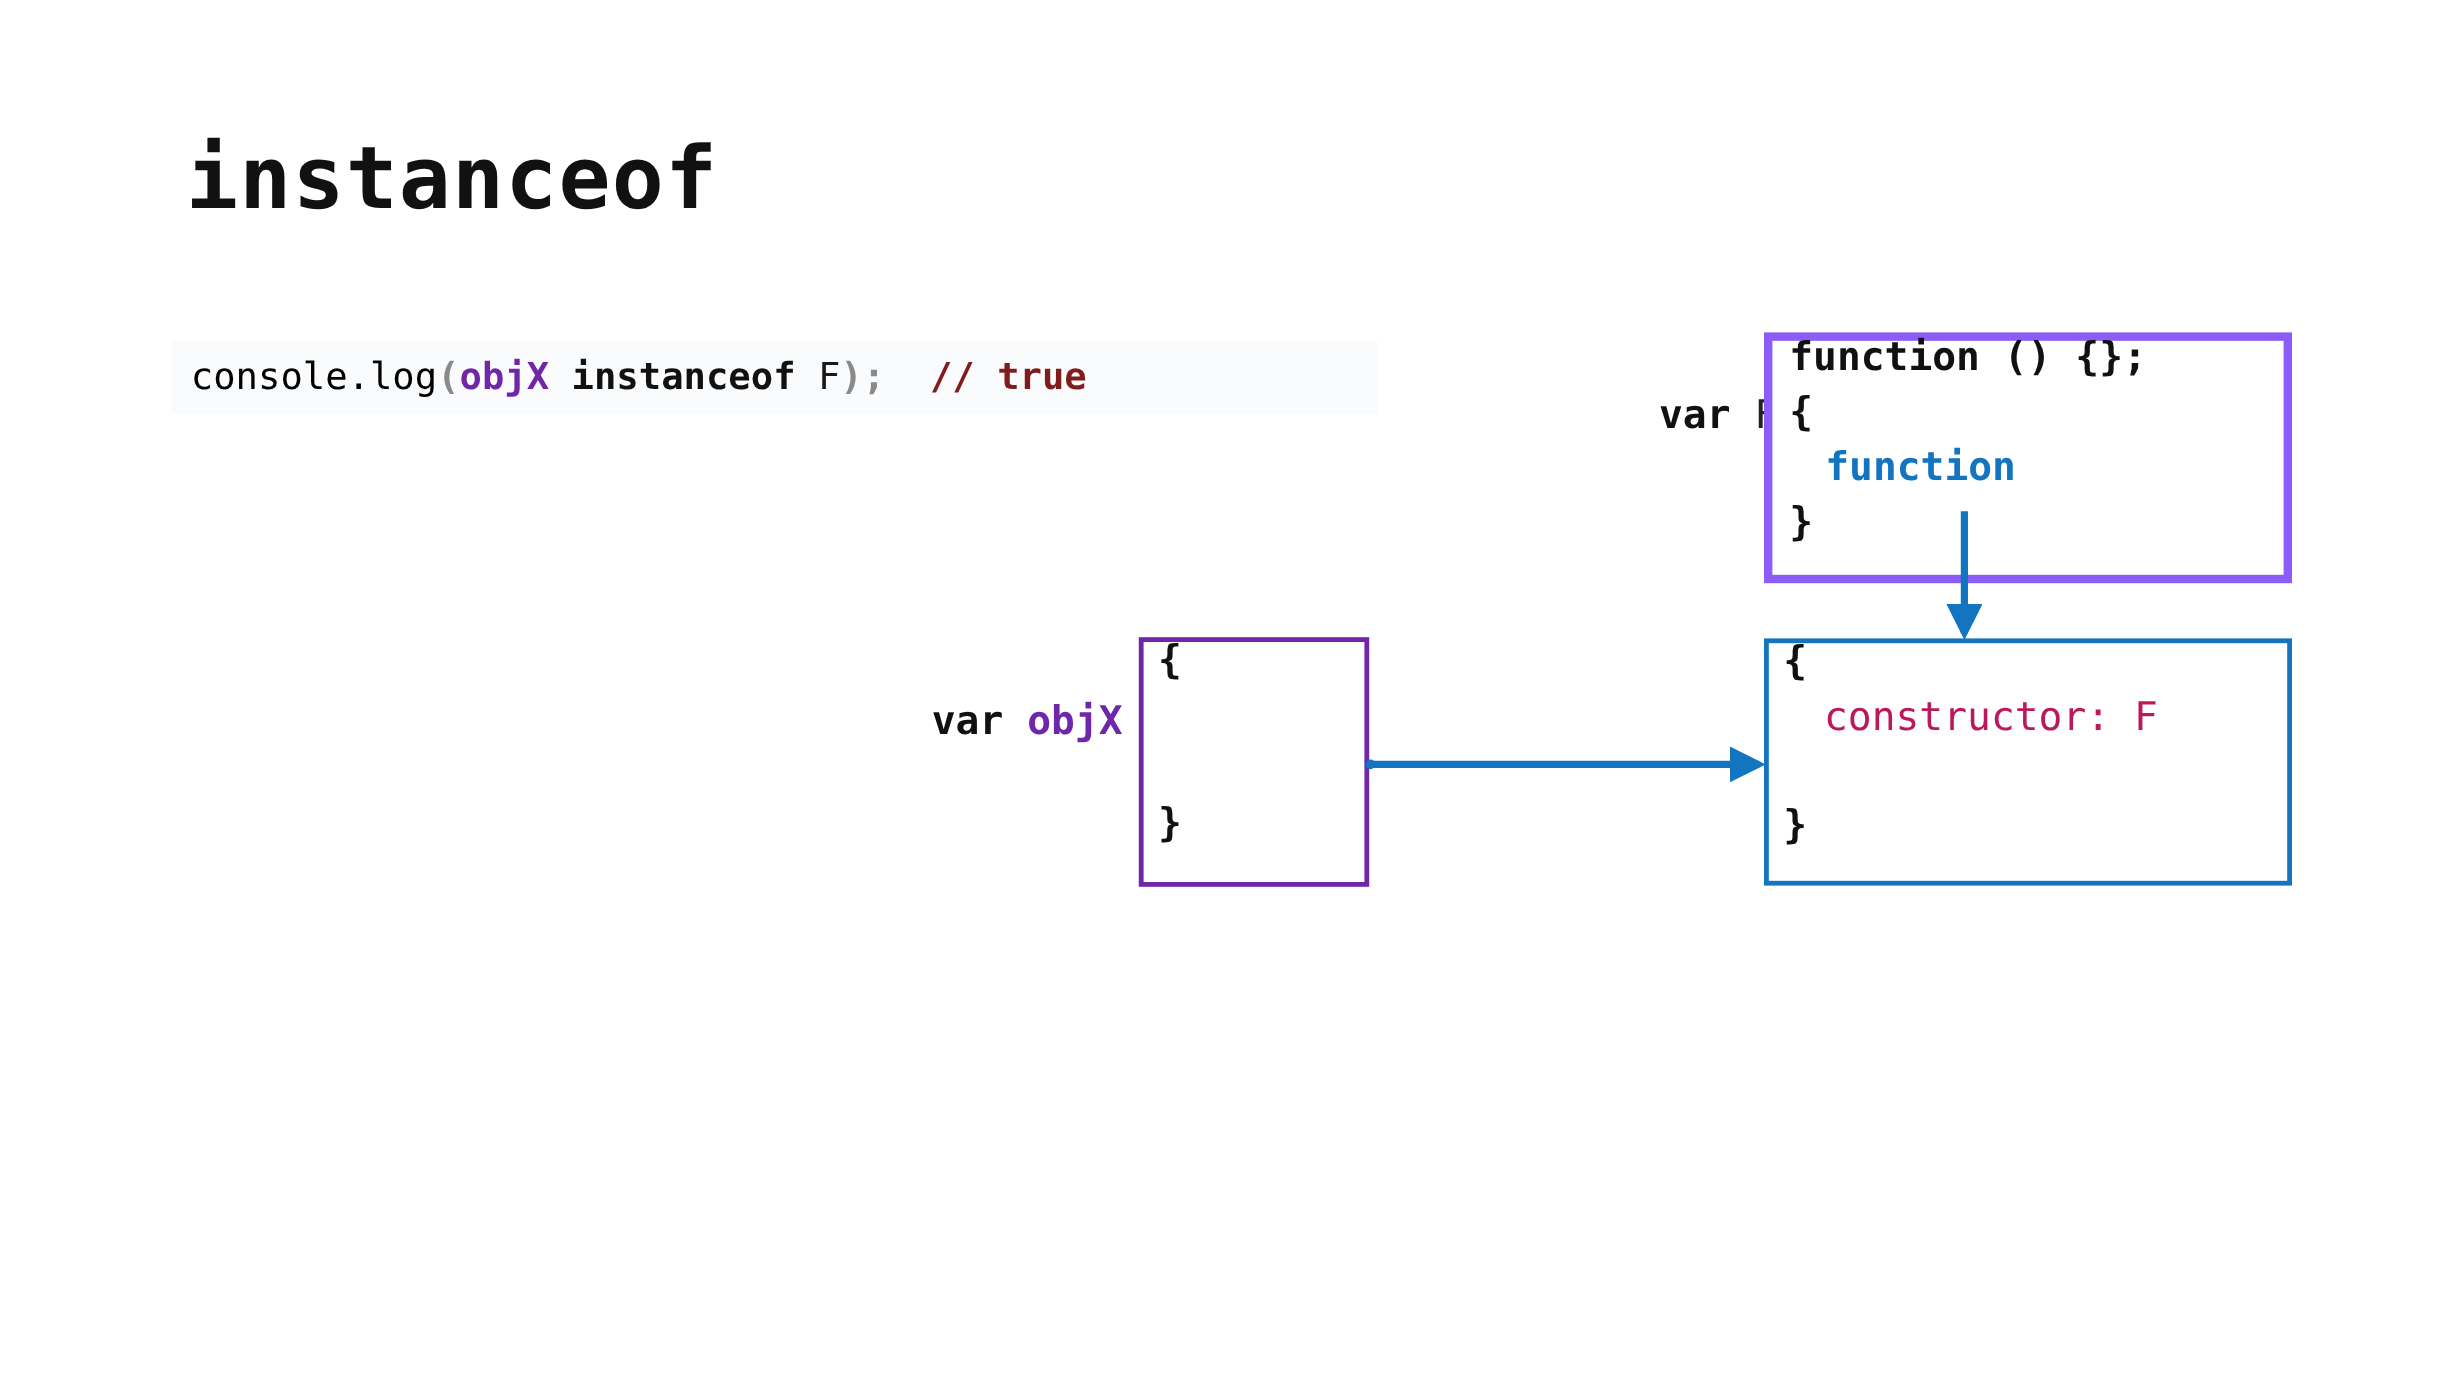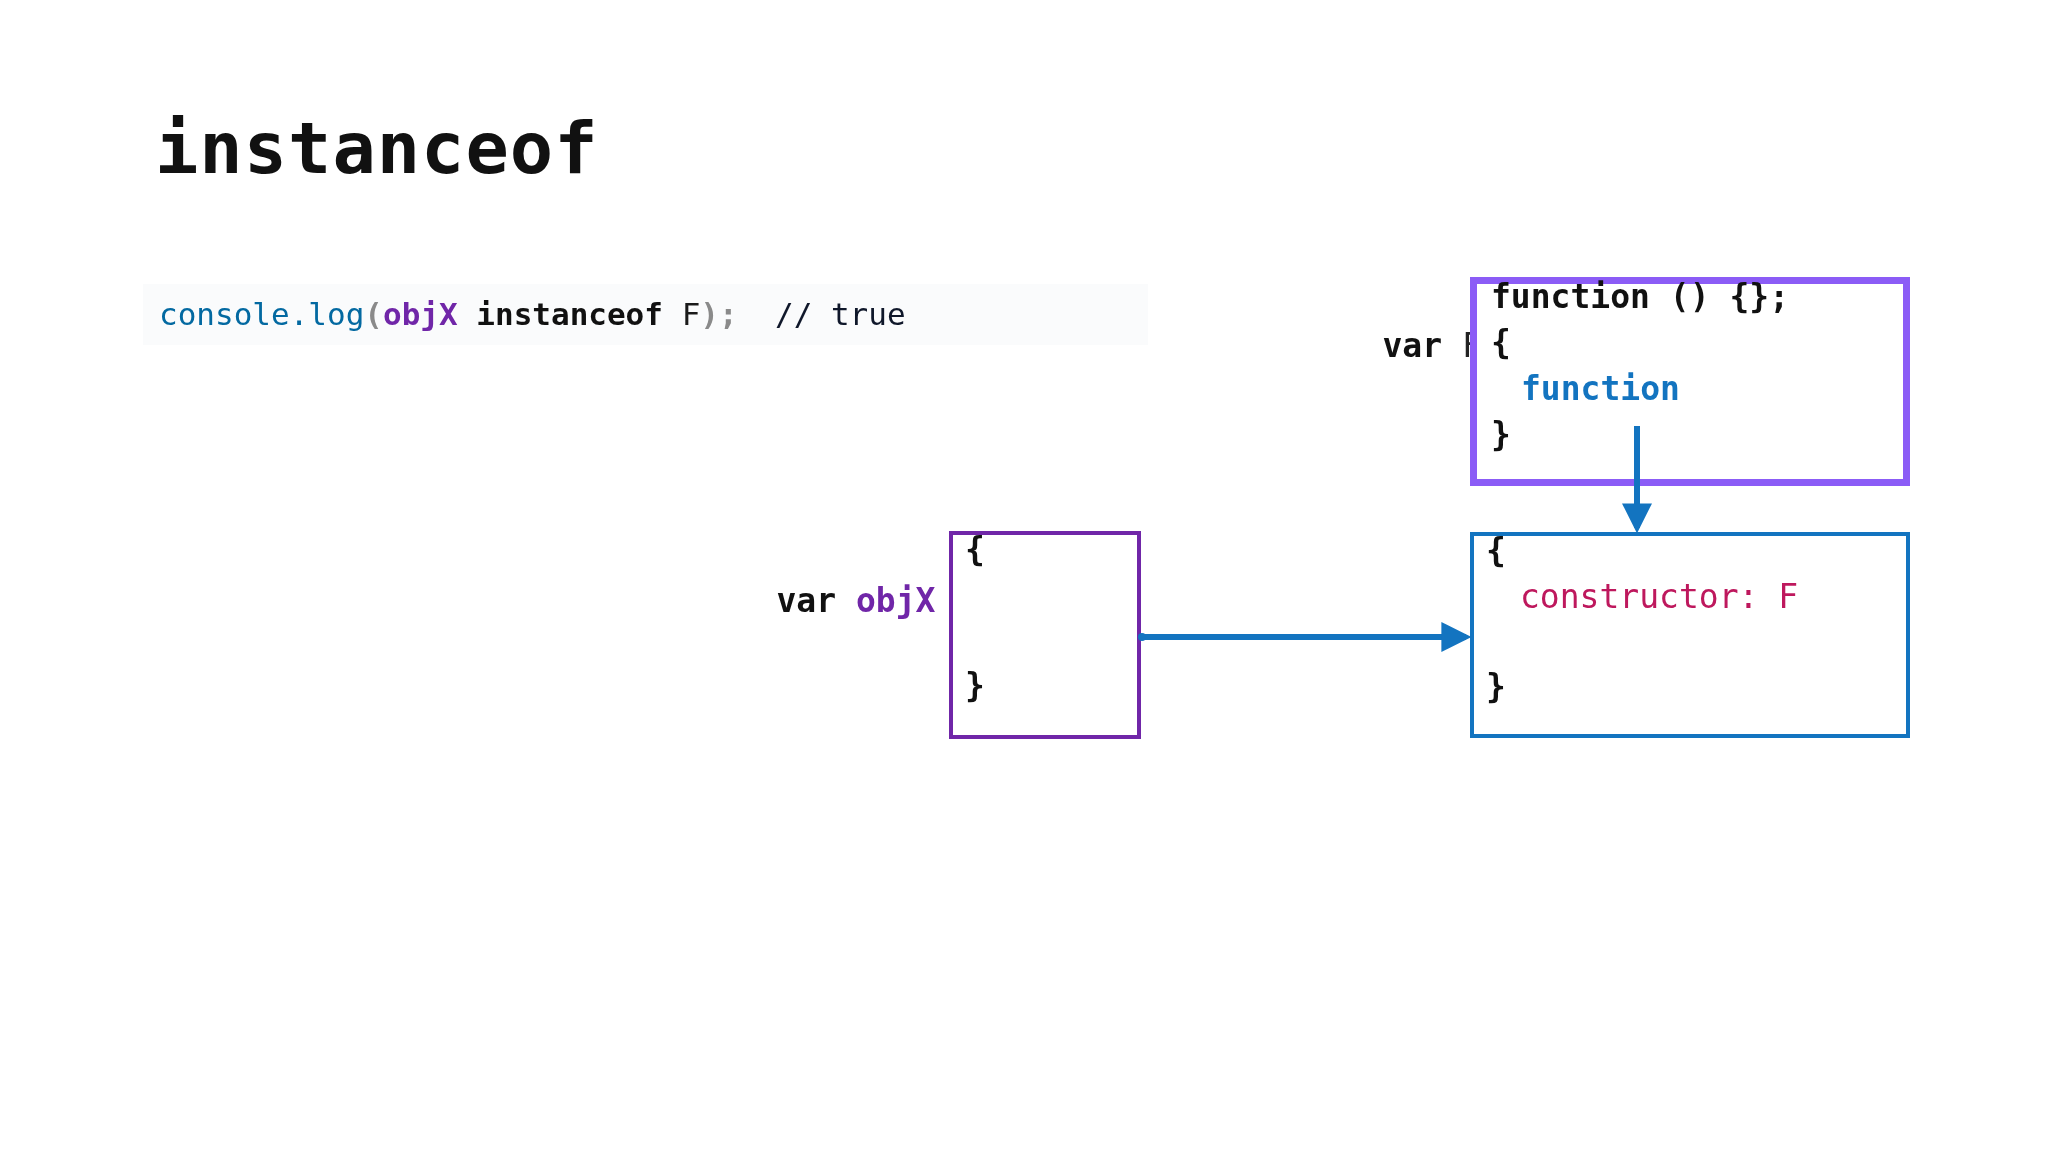--- a/index.html
+++ b/index.html
@@ -59,27 +59,27 @@
     align-items: center;
     box-sizing: border-box;
     padding-left: 16px;
   }
   .code-line {
     font-family: "DejaVu Sans Mono", "Liberation Mono", monospace;
     font-size: 31px;
     line-height: 1;
     white-space: pre;
   }
-  .tok-plain    { color: #0369a1; font-weight: normal; }
+  .tok-plain    { color: #000000; font-weight: normal; }
   .tok-punct    { color: #8a8a8a; font-weight: bold; }
   .tok-var      { color: #7026a8; font-weight: bold; }
   .tok-keyword  { color: #111111; font-weight: bold; }
   .tok-ident    { color: #1a1a1a; font-weight: normal; }
   .tok-semi     { color: #8a8a8a; font-weight: bold; }
-  .tok-comment  { color: #0f172a; font-weight: normal; }
+  .tok-comment  { color: #7f1d1d; font-weight: bold; }
 
   
   .assign-label {
     position: absolute;
     font-family: "DejaVu Sans Mono", "Liberation Mono", monospace;
     font-size: 33px;
     line-height: 1;
     white-space: pre;
     color: #111111;
   }

